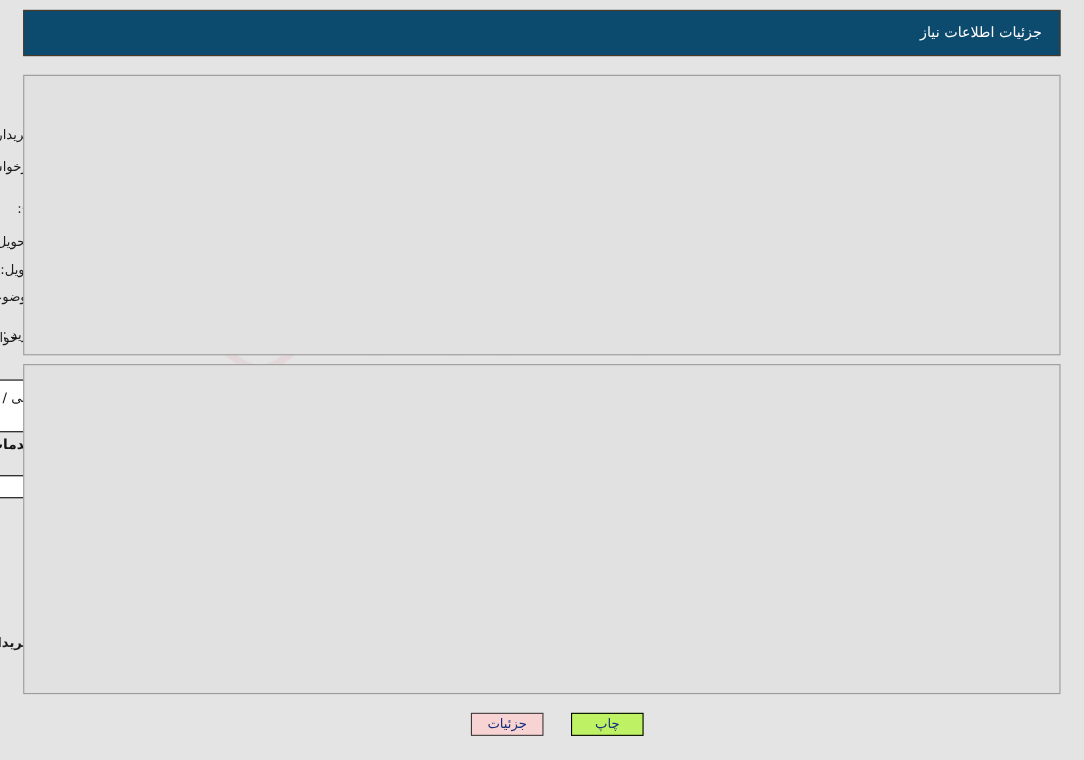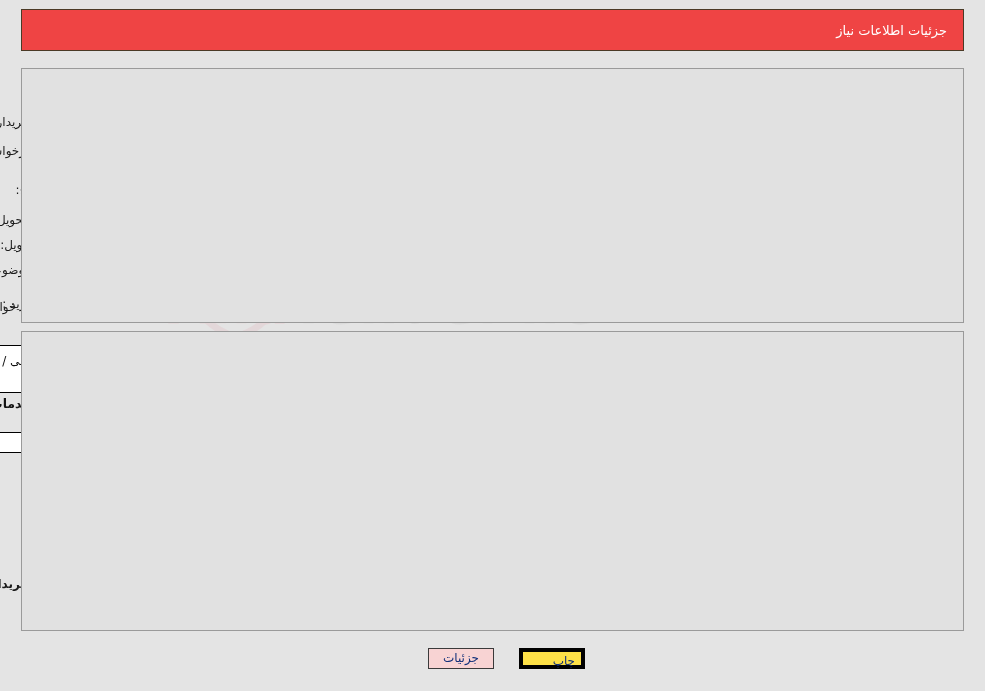--- a/index.html
+++ b/index.html
@@ -43,21 +43,21 @@
     position: absolute;
     left: 188px; top: 48px;
     width: 96px; height: 112px;
   }
 
   
   .titlebar {
     position: absolute;
     left: 21px; top: 9px;
     width: 943px; height: 42px;
-    background: #ef4444;
+    background: #0c4a6e;
     border: 1px solid #4b3a26;
     color: #ffffff;
     font-size: 13px;
     display: flex;
     align-items: center;
     justify-content: flex-start;
     padding-right: 0;
     z-index: 3;
   }
   .titlebar .t {
@@ -200,21 +200,21 @@
   .btn {
     position: absolute;
     height: 21px;
     font-size: 12px;
     line-height: 19px;
     text-align: center;
     cursor: pointer;
     padding: 0 6px;
     white-space: nowrap;
   }
-  .btn-print { background: #fde047; border: 4px solid #000000; color: #13317a; text-align: right; }
+  .btn-print { background: #bef264; border: 1px solid #000000; color: #13317a; }
   .btn-back  { background: #f8d3d3; border: 1px solid #3a3a3a; color: #13317a; }
 </style>
 </head>
 <body>
 
 <div id="page">
 
   <div class="watermark">
     <svg class="wm-shield" viewBox="0 0 96 112">
       <path d="M48 3 L92 20 L92 58 C92 86 70 102 48 109 C26 102 4 86 4 58 L4 20 Z" fill="none" stroke="#e3bcc2" stroke-width="7"></path>

